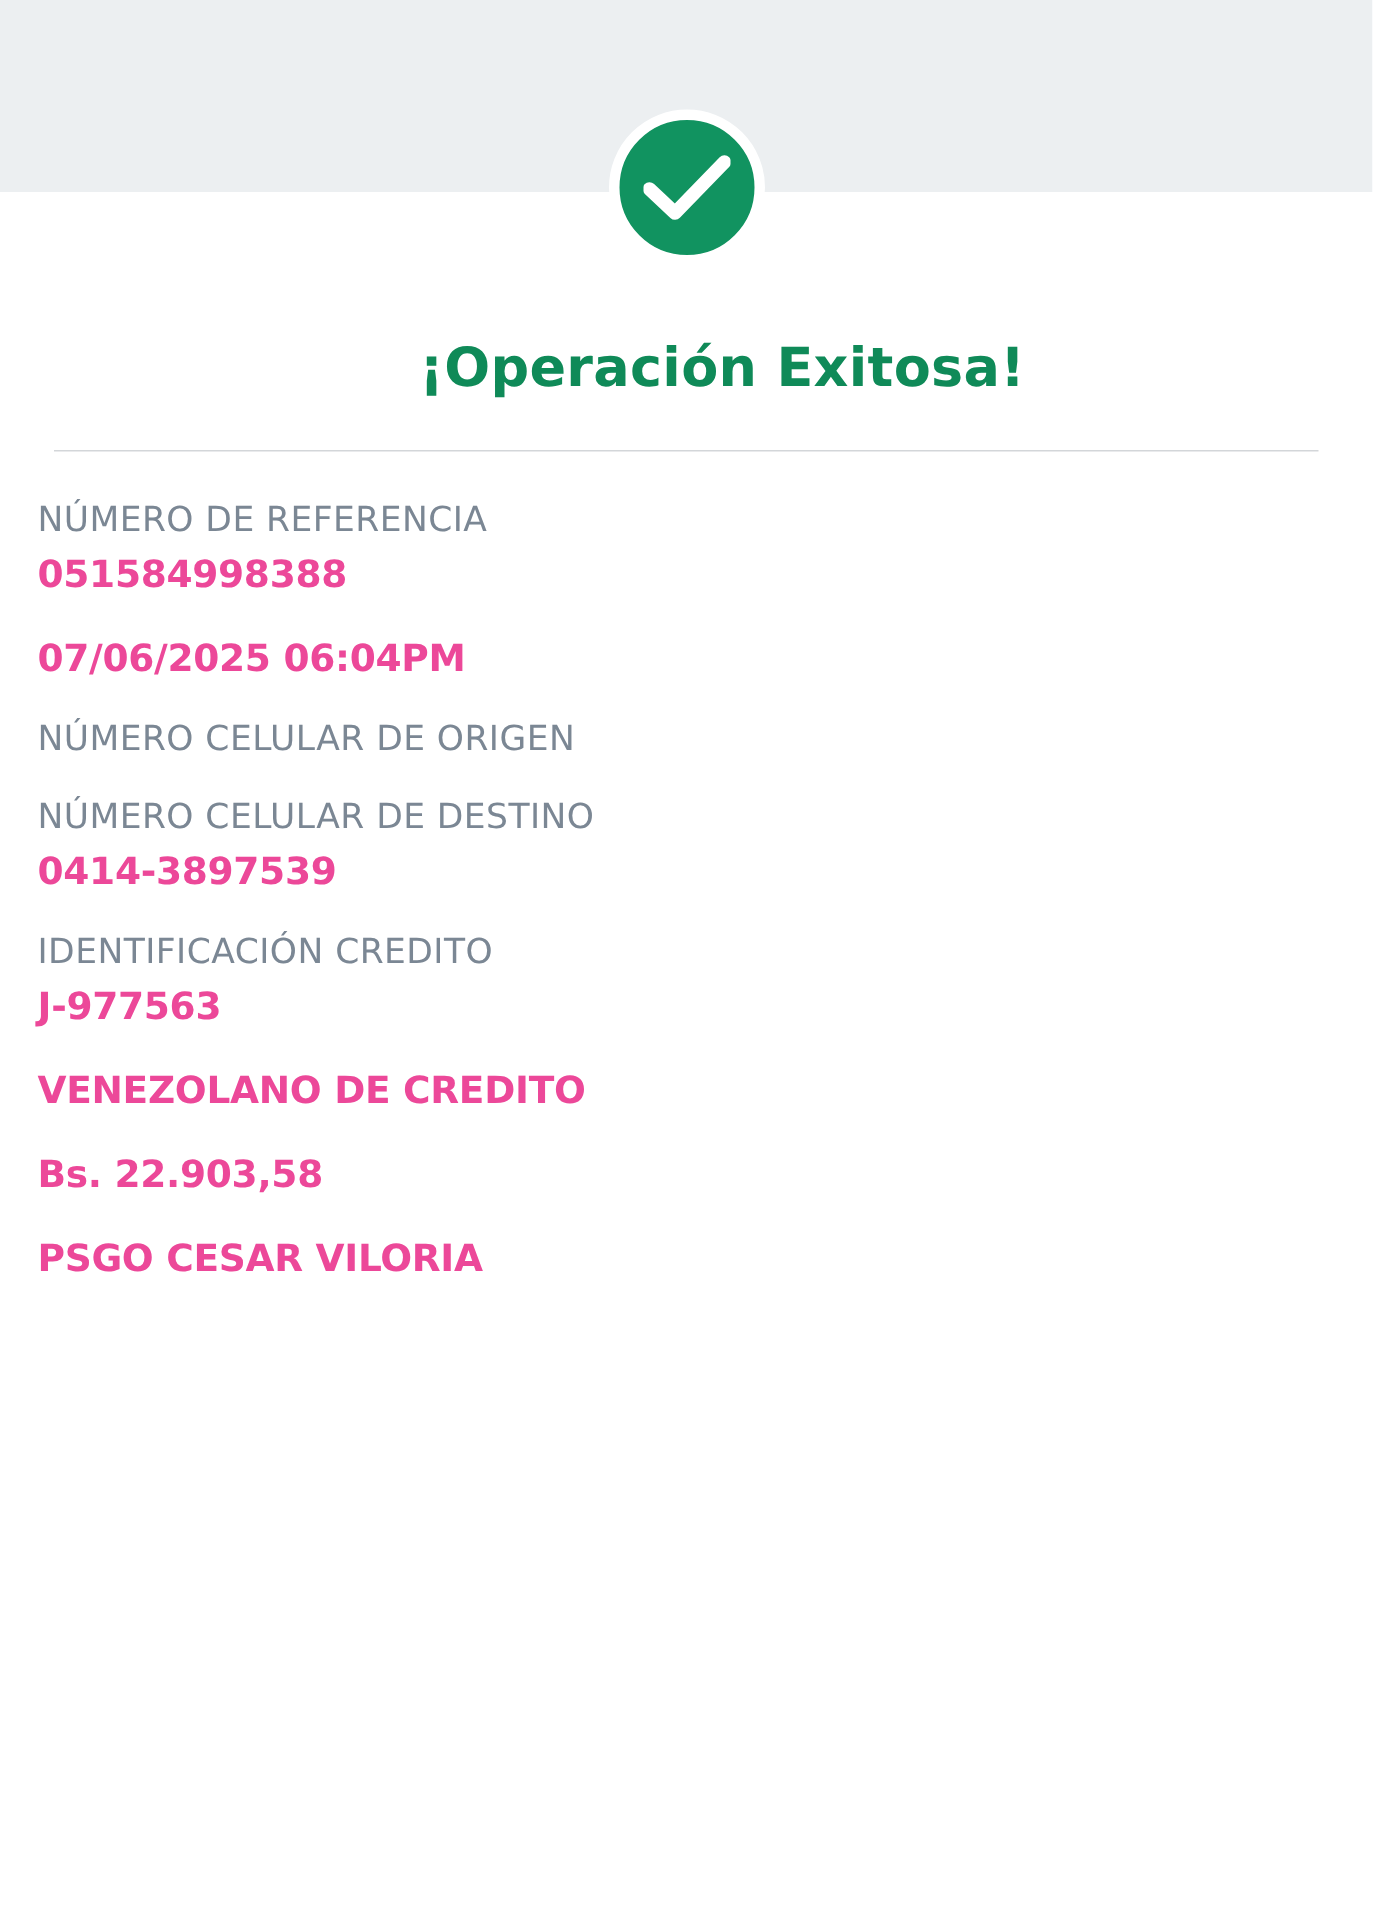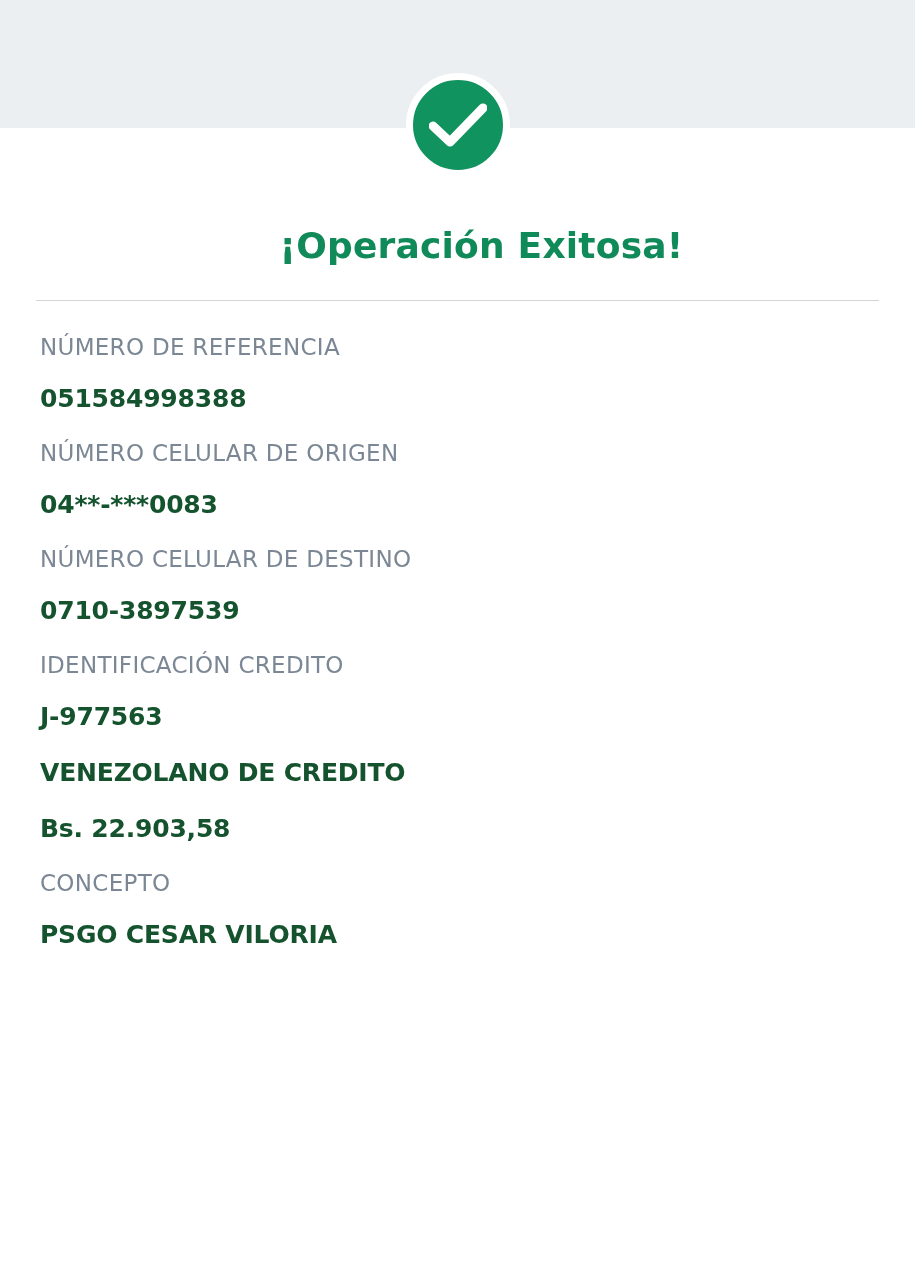--- a/index.html
+++ b/index.html
@@ -62,43 +62,43 @@
     position: absolute;
     top: 300px;
     left: 36px;
     width: 843px;
     height: 1px;
     background: #d3d6d9;
   }
   .details {
     position: absolute;
     top: 332px;
-    left: 40px;
+    left: 25px;
     width: 843px;
   }
   .row {
     margin-bottom: 22px;
   }
   .row:last-child {
     margin-bottom: 0;
   }
   .label {
     color: #7b8794;
     font-size: 23px;
     font-weight: 400;
     letter-spacing: 0.3px;
     line-height: 30px;
   }
   .value {
-    color: #14532d;
+    color: #ec4899;
     font-size: 25px;
     font-weight: bold;
     letter-spacing: -0.2px;
     line-height: 34px;
-    margin-top: 20px;
+    margin-top: 4px;
   }
 </style>
 </head>
 <body>
 
 <div class="screen">
 
   <div class="top-band"></div>
 
   <div class="check-badge">
@@ -112,45 +112,44 @@
   <div class="divider"></div>
 
   <div class="details">
 
     <div class="row">
       <div class="label">NÚMERO DE REFERENCIA</div>
       <div class="value">051584998388</div>
     </div>
 
     <div class="row">
+      <div class="value">07/06/2025 06:04PM</div>
     </div>
 
     <div class="row">
       <div class="label">NÚMERO CELULAR DE ORIGEN</div>
-      <div class="value">04**-***0083</div>
     </div>
 
     <div class="row">
       <div class="label">NÚMERO CELULAR DE DESTINO</div>
-      <div class="value">0710-3897539</div>
+      <div class="value">0414-3897539</div>
     </div>
 
     <div class="row">
       <div class="label">IDENTIFICACIÓN CREDITO</div>
       <div class="value">J-977563</div>
     </div>
 
 
     <div class="row">
       <div class="value">VENEZOLANO DE CREDITO</div>
     </div>
 
     <div class="row">
       <div class="value">Bs. 22.903,58</div>
     </div>
 
     <div class="row">
-      <div class="label">CONCEPTO</div>
       <div class="value">PSGO CESAR VILORIA</div>
     </div>
 
   </div>
 </div>
 
 </body></html>

